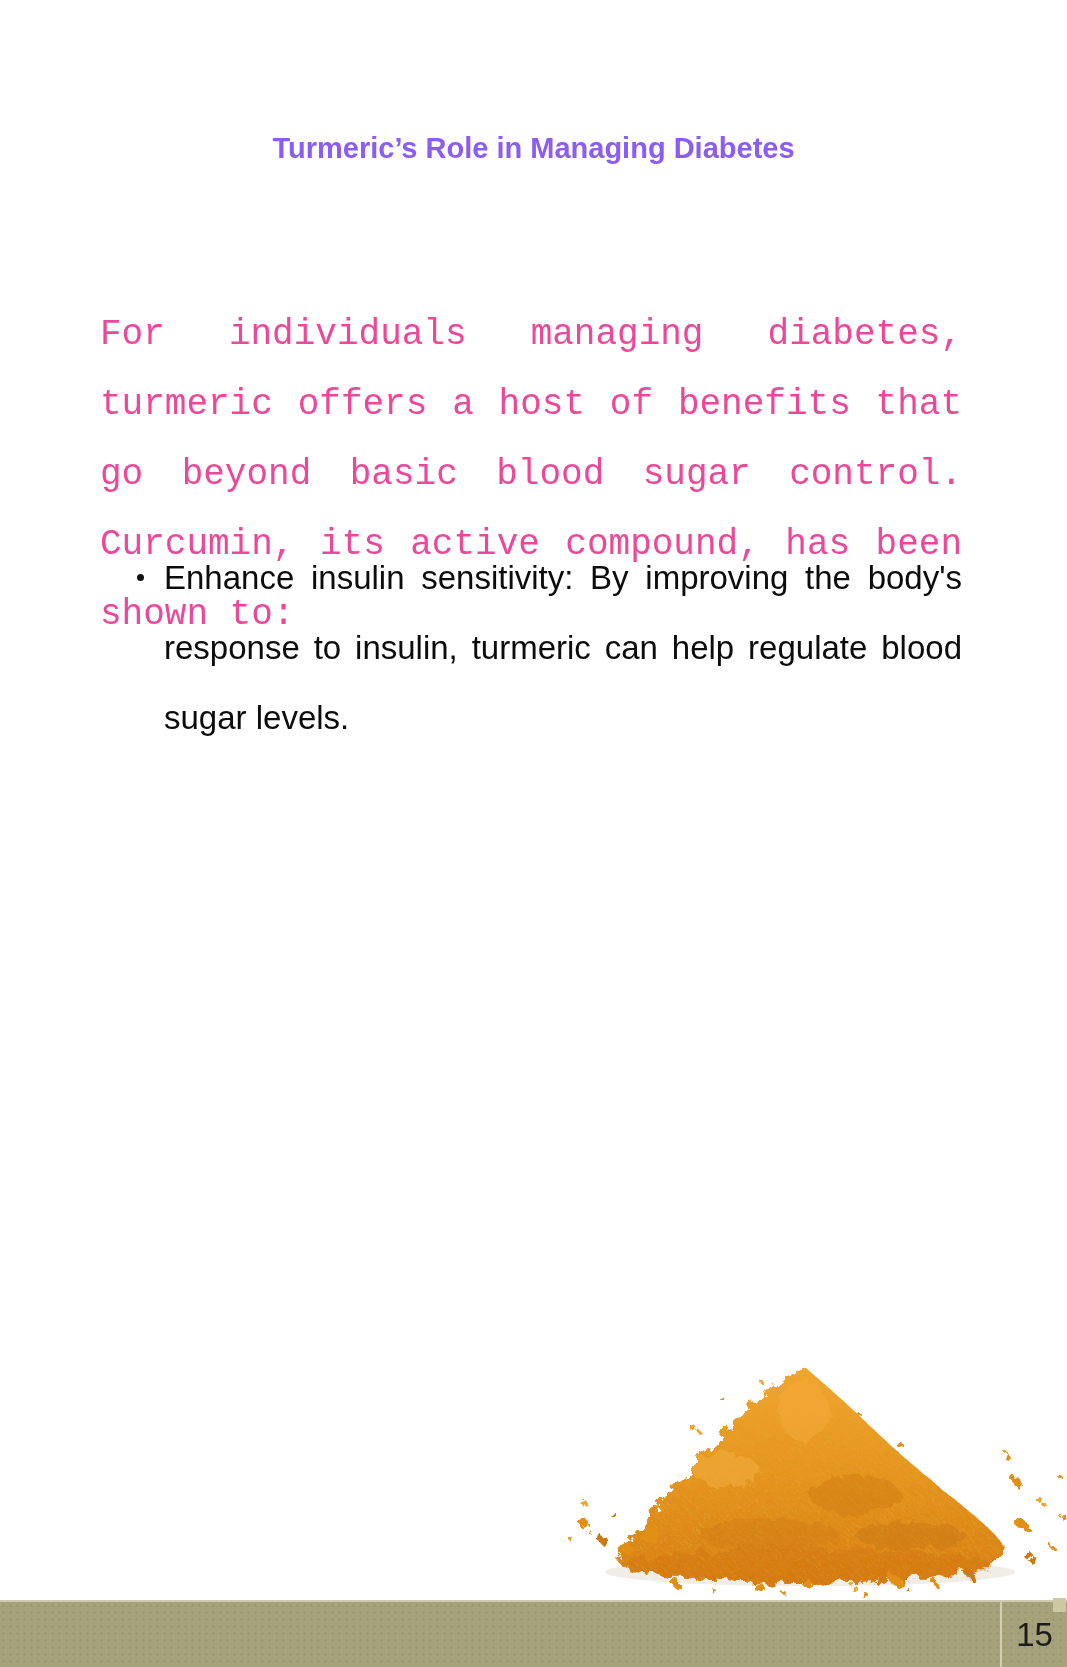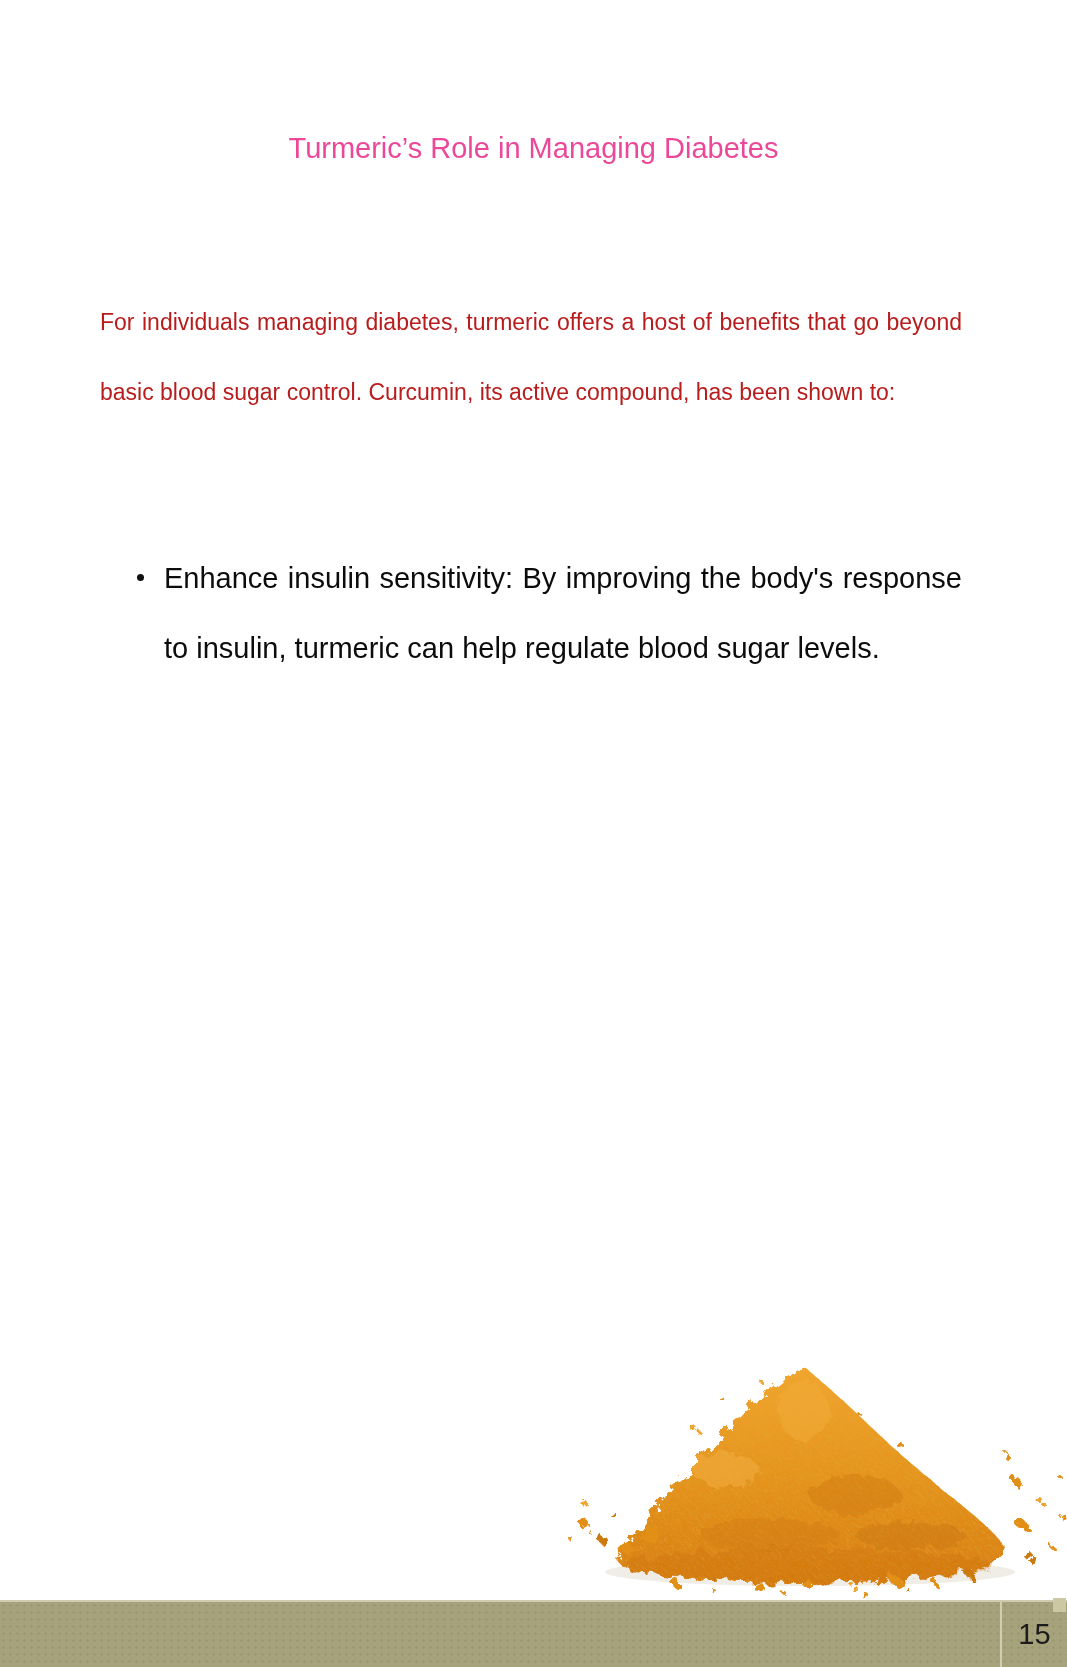--- a/index.html
+++ b/index.html
@@ -8,33 +8,34 @@
     width:1067px;height:1667px;
     margin:0 auto;
     background:#ffffff;
     overflow:hidden;
     font-family:"Liberation Sans","DejaVu Sans",sans-serif;
     color:#000000;
   }
   .doc-title{
     position:absolute;top:128px;left:0;right:0;
     text-align:center;
-    font-size:29px;line-height:40px;font-weight:normal;
-    color:#ec4899;
+    font-size:29px;line-height:40px;font-weight:bold;
+    color:#8b5cf6;
   }
   .intro{
     position:absolute;top:264px;left:100px;width:862px;
-    font-size:23px;line-height:70px;
+    font-size:36px;line-height:70px;
     text-align:justify;
-    color:#b91c1c;
+    color:#ec4899;
+    font-family:Liberation Mono, monospace;
   }
   .benefits{
     position:absolute;top:543px;left:100px;width:862px;
     margin:0;padding:0;list-style:none;
-    font-size:29px;line-height:70px;
+    font-size:33px;line-height:70px;
     text-align:justify;
     color:#0c0c0c;
   }
   .benefits li{
     position:relative;
     padding-left:64px;
     margin:0 0 74px 0;
   }
   .benefits li .dot{
     position:absolute;left:37px;top:31px;
@@ -58,21 +59,21 @@
     position:absolute;left:1000px;top:0;
     width:2px;height:100%;
     background:#d2cdae;
   }
   .page-num-cell{
     position:absolute;left:1002px;top:0;
     width:65px;height:100%;
     display:flex;align-items:center;justify-content:center;
   }
   .page-num{
-    font-size:29px;color:#1c1c1c;line-height:1;
+    font-size:33px;color:#1c1c1c;line-height:1;
   }
   .corner-notch{
     position:absolute;right:1px;top:-4px;
     width:13px;height:14px;
     background:#cdc7a4;
   }
 </style>
 </head>
 <body>
 

